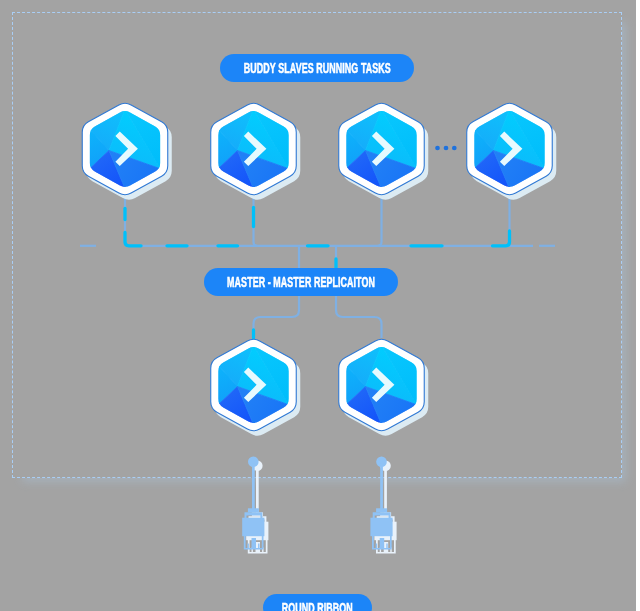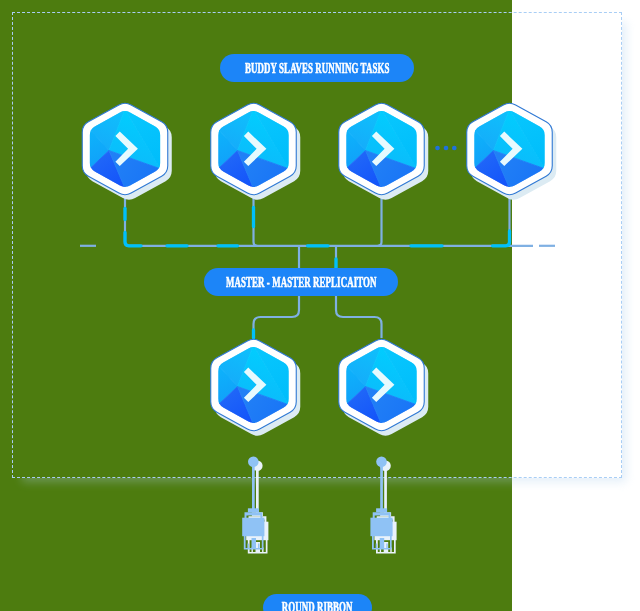--- a/index.html
+++ b/index.html
@@ -1,17 +1,17 @@
 <!DOCTYPE html>
 <html><head>
 <meta charset="utf-8">
 <style>
   html,body{margin:0;padding:0;background:#fff;}
   body{width:640px;height:611px;font-family:"Liberation Sans",sans-serif;overflow:hidden;}
-  #stage{position:relative;width:512px;height:611px;background:#4d7c0f;font-family:Liberation Serif, serif;}
+  #stage{position:relative;width:636px;height:611px;background:#a3a3a3;}
   svg.layer{position:absolute;left:0;top:0;}
   .pill{position:absolute;border-radius:999px;color:#fff;display:flex;align-items:center;justify-content:center;
         font-weight:bold;white-space:nowrap;}
   .pill span{display:block;transform:scaleX(.621);transform-origin:center;letter-spacing:.15px;
            -webkit-text-stroke:0.55px #fff;}
   #dashbox{position:absolute;left:12px;top:12px;width:610px;height:466px;box-sizing:border-box;
     border:1.2px dashed #a9cef5;box-shadow:7px 7px 9px -3px rgba(172,206,238,.33);}
   .hxo{fill:#fff;stroke:#3079d4;stroke-width:1.1;stroke-linejoin:round;}
 </style>
 </head>

